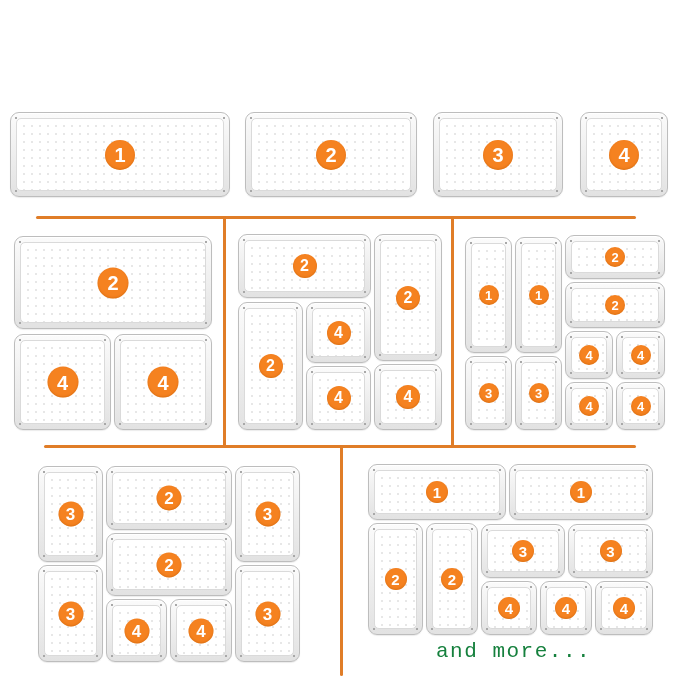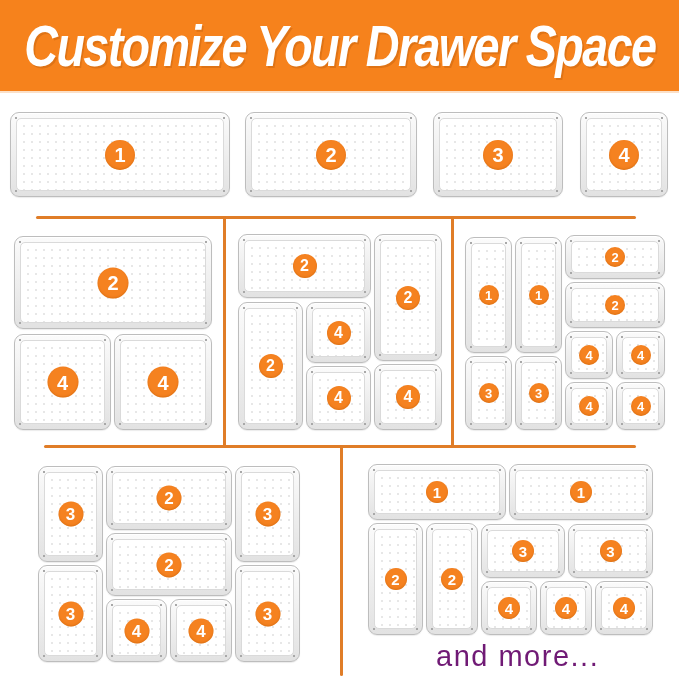--- a/index.html
+++ b/index.html
@@ -72,33 +72,31 @@
     display:flex;align-items:center;justify-content:center;
     font-weight:bold;
     line-height:1;
     box-shadow:inset 0 -1px 2px rgba(190,90,0,0.45);
     z-index:2;
   }
   
   .more-text{
     position:absolute;
     left:436px;top:640px;
-    color:#701a75;
-    font-size:29px;
+    color:#15803d;
+    font-size:21px;
     letter-spacing:1.5px;
     font-weight:400;
+    font-family:Liberation Mono, monospace;
   }
 </style>
 </head>
 <body>
 
 <div id="stage">
-  <div class="banner">
-    <div class="banner-title">Customize Your Drawer Space</div>
-  </div>
 
   <div id="divider-layer">
       <div class="divider" style="left: 36px; top: 216px; width: 600px; height: 3px; background: rgb(224, 125, 40);"></div>
       <div class="divider" style="left: 44px; top: 445px; width: 592px; height: 3px; background: rgb(224, 125, 40);"></div>
       <div class="divider" style="left: 223px; top: 216px; width: 3px; height: 232px; background: rgb(224, 125, 40);"></div>
       <div class="divider" style="left: 451px; top: 216px; width: 3px; height: 232px; background: rgb(224, 125, 40);"></div>
       <div class="divider" style="left: 340px; top: 445px; width: 3px; height: 231px; background: rgb(224, 125, 40);"></div>
     </div>
 
   <div id="tray-layer">

